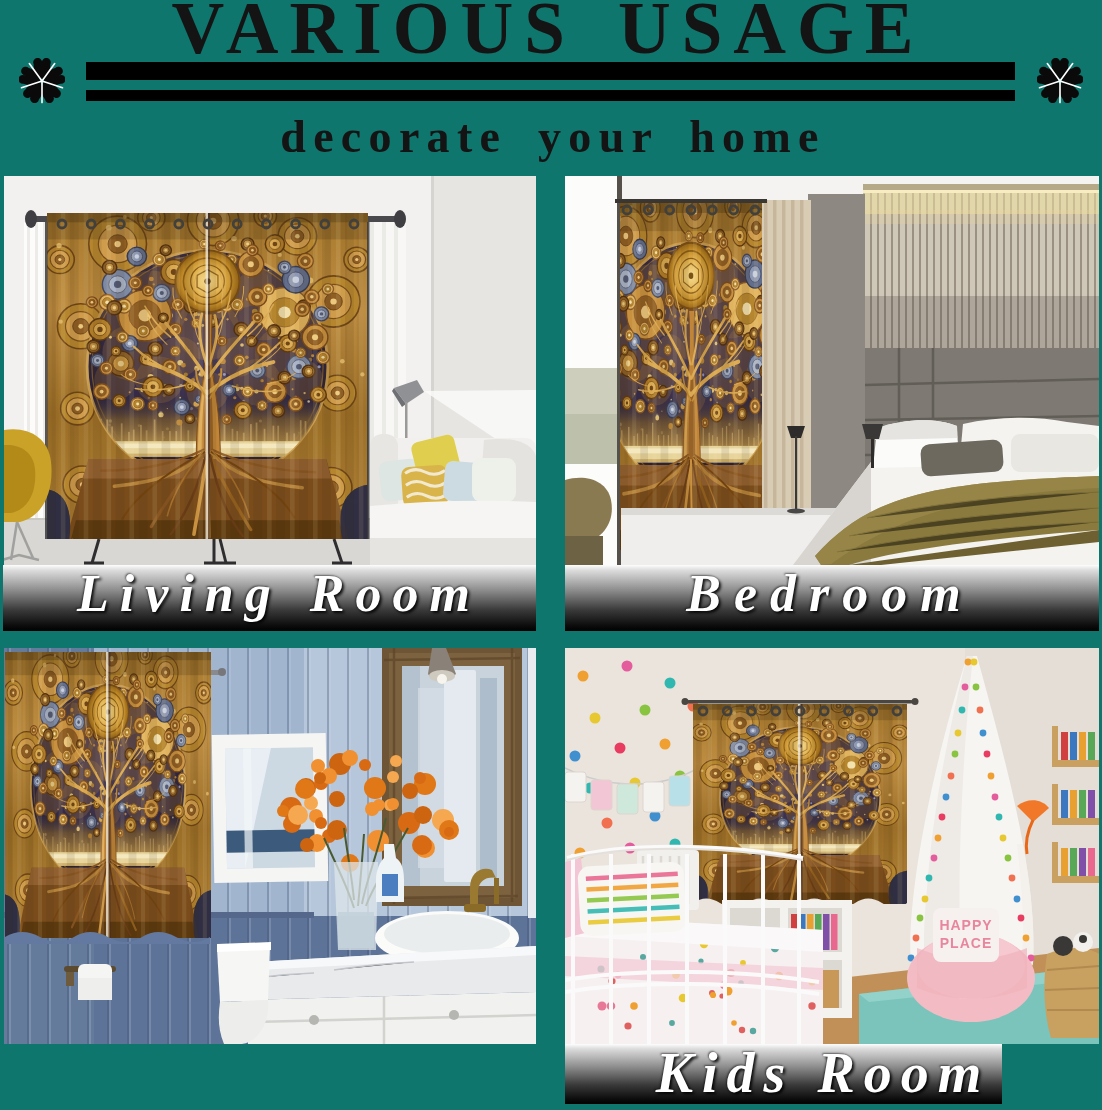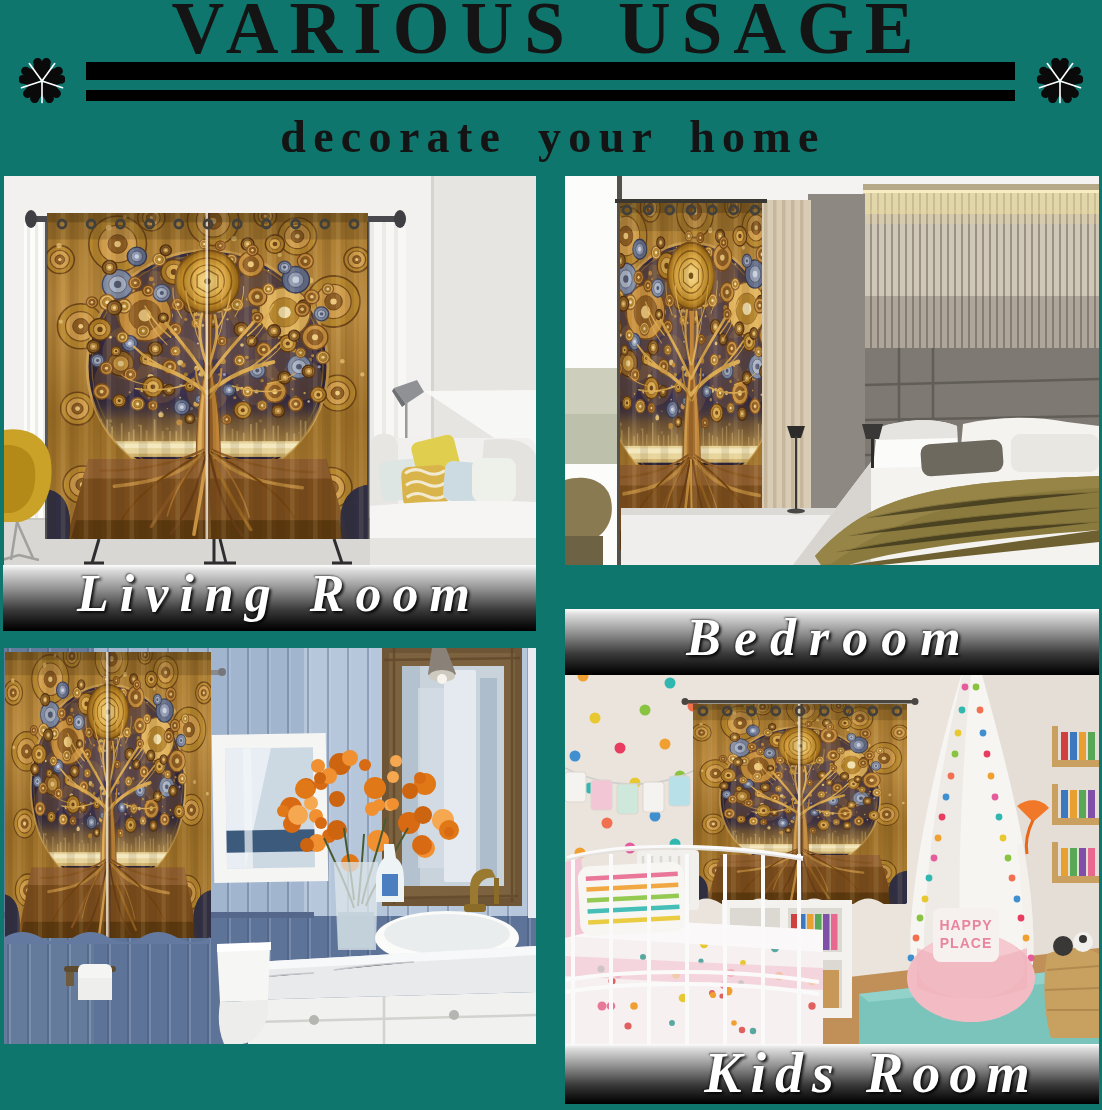--- a/index.html
+++ b/index.html
@@ -11,23 +11,23 @@
 .cl-l{left:19px;}
 .cl-r{left:1037px;}
 .sub{position:absolute;left:2px;top:110px;width:1102px;text-align:center;font-size:46px;font-weight:bold;color:#141414;letter-spacing:7.3px;word-spacing:12px;white-space:nowrap;}
 .cell{position:absolute;overflow:hidden;}
 .c1{left:4px;top:176px;width:532px;height:389px;}
 .c2{left:565px;top:176px;width:534px;height:389px;}
 .c3{left:4px;top:648px;width:532px;height:396px;}
 .c4{left:565px;top:648px;width:534px;height:396px;}
 .lbl{position:absolute;overflow:hidden;background:linear-gradient(to bottom,#fdfdfd 0%,#dcdcdc 8%,#8d8d8d 38%,#3a3a3a 68%,#0c0c0c 92%,#000 100%);text-align:center;color:#fff;font-style:italic;font-weight:bold;white-space:nowrap;}
 .l1{left:3px;top:565px;width:533px;height:66px;font-size:52px;line-height:57px;letter-spacing:11px;word-spacing:4px;padding-left:19px;padding-right:0px;box-sizing:border-box;}
-.l2{left:565px;top:565px;width:534px;height:66px;font-size:52px;line-height:57px;letter-spacing:13px;padding-right:4px;box-sizing:border-box;margin-top:44px;}
+.l2{left:565px;top:565px;width:534px;height:66px;font-size:52px;line-height:57px;letter-spacing:13px;padding-right:4px;box-sizing:border-box;}
 .l3{left:3px;top:1044px;width:533px;height:60px;font-size:56px;line-height:58px;letter-spacing:9px;padding-right:0px;box-sizing:border-box;}
-.l4{left:565px;top:1044px;width:534px;height:60px;font-size:56px;line-height:58px;letter-spacing:9px;padding-left:79px;box-sizing:border-box;}
+.l4{left:565px;top:1044px;width:437px;height:60px;font-size:56px;line-height:58px;letter-spacing:9px;padding-left:79px;box-sizing:border-box;}
 .lbl span{text-shadow:2px 2px 3px rgba(0,0,0,.9), -1px -1px 2px rgba(0,0,0,.5);}
 </style>
 </head>
 <body>
 <div class="page">
   <div class="h1">VARIOUS USAGE</div>
   <div class="bar1"></div>
   <div class="bar2"></div>
   <svg class="clover cl-l" viewBox="-24 -24 48 48">
       <g fill="#0a0a0a">

